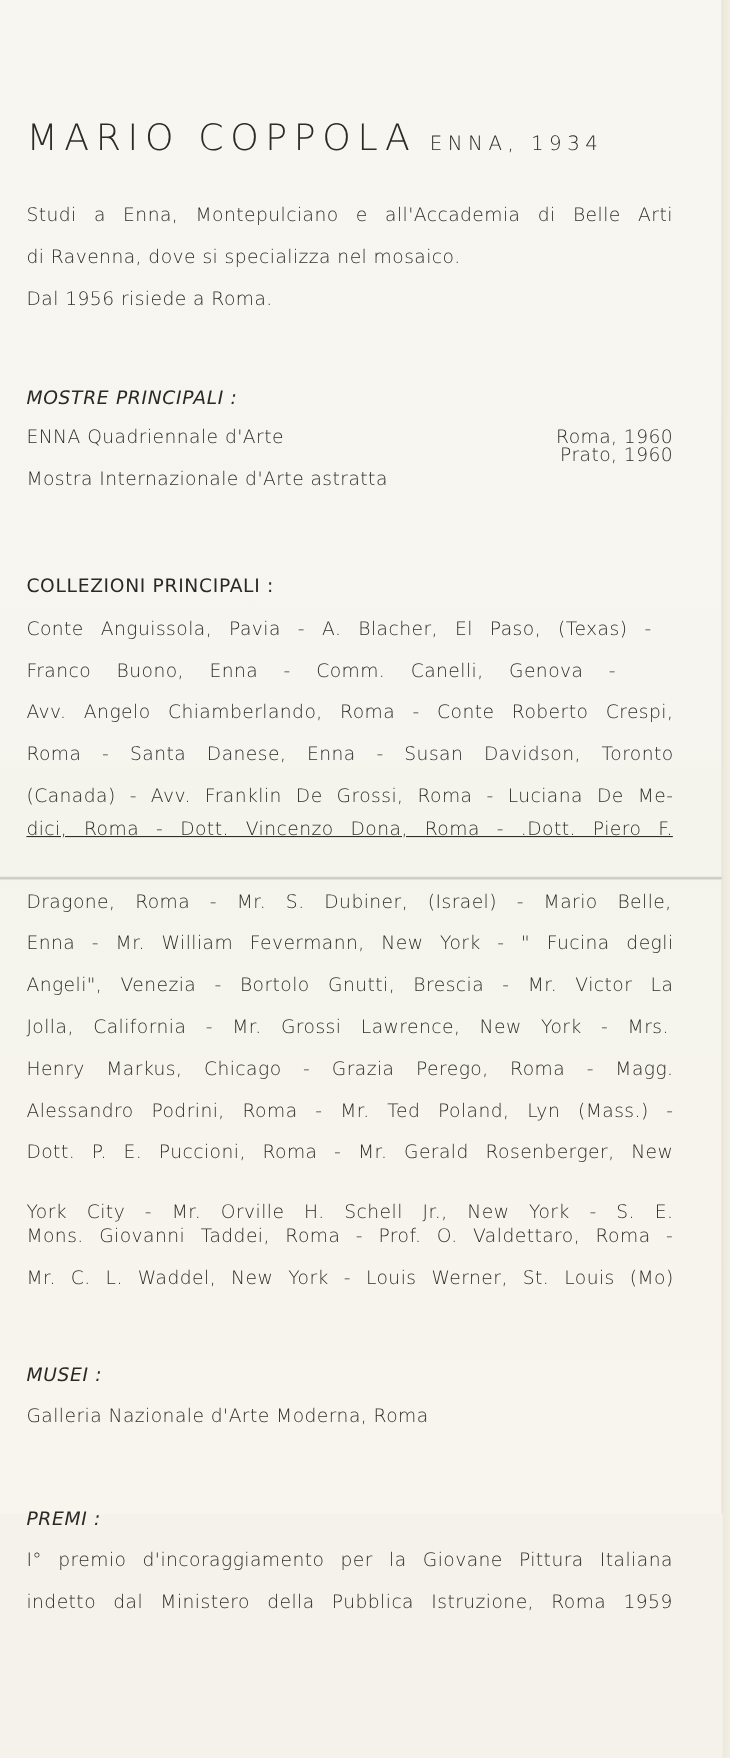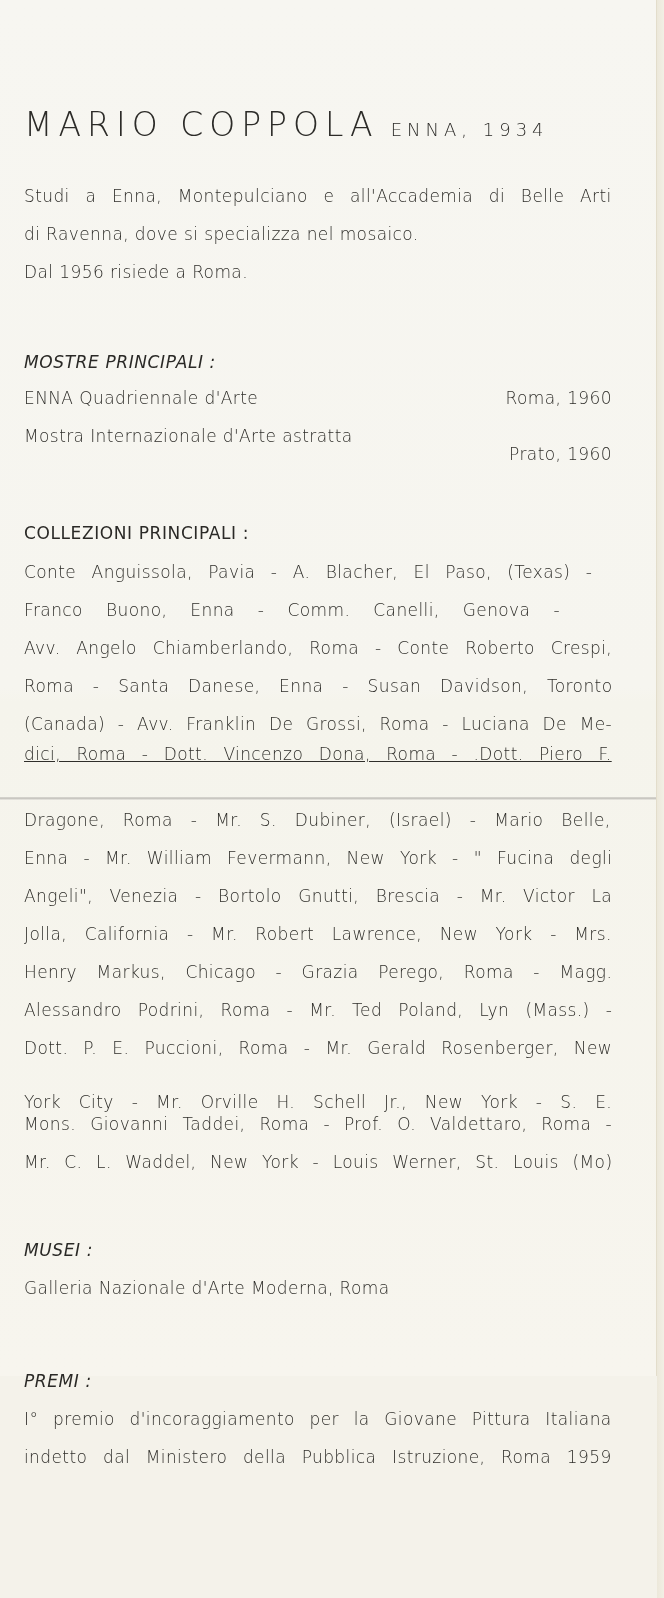--- a/index.html
+++ b/index.html
@@ -52,34 +52,34 @@
   </div>
 
   <div class="line" style="top: 186px; word-spacing: 9.875px;">Studi a Enna, Montepulciano e all'Accademia di Belle Arti</div>
   <div class="line" style="top:224px">di Ravenna, dove si specializza nel mosaico.</div>
   <div class="line" style="top:262px">Dal 1956 risiede a Roma.</div>
 
   <div class="heading" style="top:352px">MOSTRE PRINCIPALI :</div>
   <div class="line" style="top:388px">ENNA Quadriennale d'Arte</div>
   <div class="right" style="top:388px">Roma, 1960</div>
   <div class="line" style="top:426px">Mostra Internazionale d'Arte astratta</div>
-  <div class="right" style="top:444px">Prato, 1960</div>
+  <div class="right" style="top:404px">Prato, 1960</div>
 
   <div class="heading" style="top:523px; font-style: normal;"><span>COLLEZIONI PRINCIPALI :</span></div>
 
   <div class="line" style="top: 600px; word-spacing: 17.3px;">Franco Buono, Enna  -  Comm. Canelli, Genova  -</div>
   <div class="line" style="top: 562px; word-spacing: 9.63636px;">Conte Anguissola, Pavia  -  A. Blacher, El Paso, (Texas) -</div>
   <div class="line" style="top: 638px; word-spacing: 10px;">Avv. Angelo Chiamberlando, Roma - Conte Roberto Crespi,</div>
   <div class="line" style="top: 676px; word-spacing: 13px;">Roma - Santa Danese, Enna - Susan Davidson, Toronto</div>
   <div class="line" style="top: 714px; word-spacing: 6.9px;">(Canada) - Avv. Franklin De Grossi, Roma - Luciana De Me-</div>
   <div class="line" style="top: 744px; word-spacing: 9.6px; text-decoration: underline;">dici, Roma - Dott. Vincenzo Dona, Roma - .Dott. Piero F.</div>
   <div class="line" style="top: 810px; word-spacing: 12.1111px;">Dragone, Roma - Mr. S. Dubiner, (Israel) - Mario Belle,</div>
   <div class="line" style="top: 848px; word-spacing: 9.3px;">Enna - Mr. William Fevermann, New York - " Fucina degli</div>
   <div class="line" style="top: 886px; word-spacing: 10.7778px;">Angeli", Venezia - Bortolo Gnutti, Brescia - Mr. Victor La</div>
-  <div class="line" style="top: 924px; word-spacing: 11.7778px;">Jolla, California - Mr. Robert Lawrence, New York - Mrs.</div>
+  <div class="line" style="top: 924px; word-spacing: 11.7778px;">Jolla, California - Mr. Grossi Lawrence, New York - Mrs.</div>
   <div class="line" style="top: 962px; word-spacing: 13.75px;">Henry Markus, Chicago - Grazia Perego, Roma - Magg.</div>
   <div class="line" style="top: 1000px; word-spacing: 10.3333px;">Alessandro Podrini, Roma - Mr. Ted Poland, Lyn (Mass.) -</div>
   <div class="line" style="top: 1038px; word-spacing: 9.33333px;">Dott. P. E. Puccioni, Roma - Mr. Gerald Rosenberger, New</div>
   <div class="line" style="top: 1092px; word-spacing: 12.0833px;">York City - Mr. Orville H. Schell Jr., New York - S. E.</div>
   <div class="line" style="top: 1114px; word-spacing: 8.22222px;">Mons. Giovanni Taddei, Roma - Prof. O. Valdettaro, Roma -</div>
   <div class="line" style="top: 1152px; word-spacing: 7.81818px;">Mr. C. L. Waddel, New York - Louis Werner, St. Louis (Mo)</div>
 
   <div class="heading" style="top:1240px">MUSEI :</div>
   <div class="line" style="top:1278px">Galleria Nazionale d'Arte Moderna, Roma</div>
 

